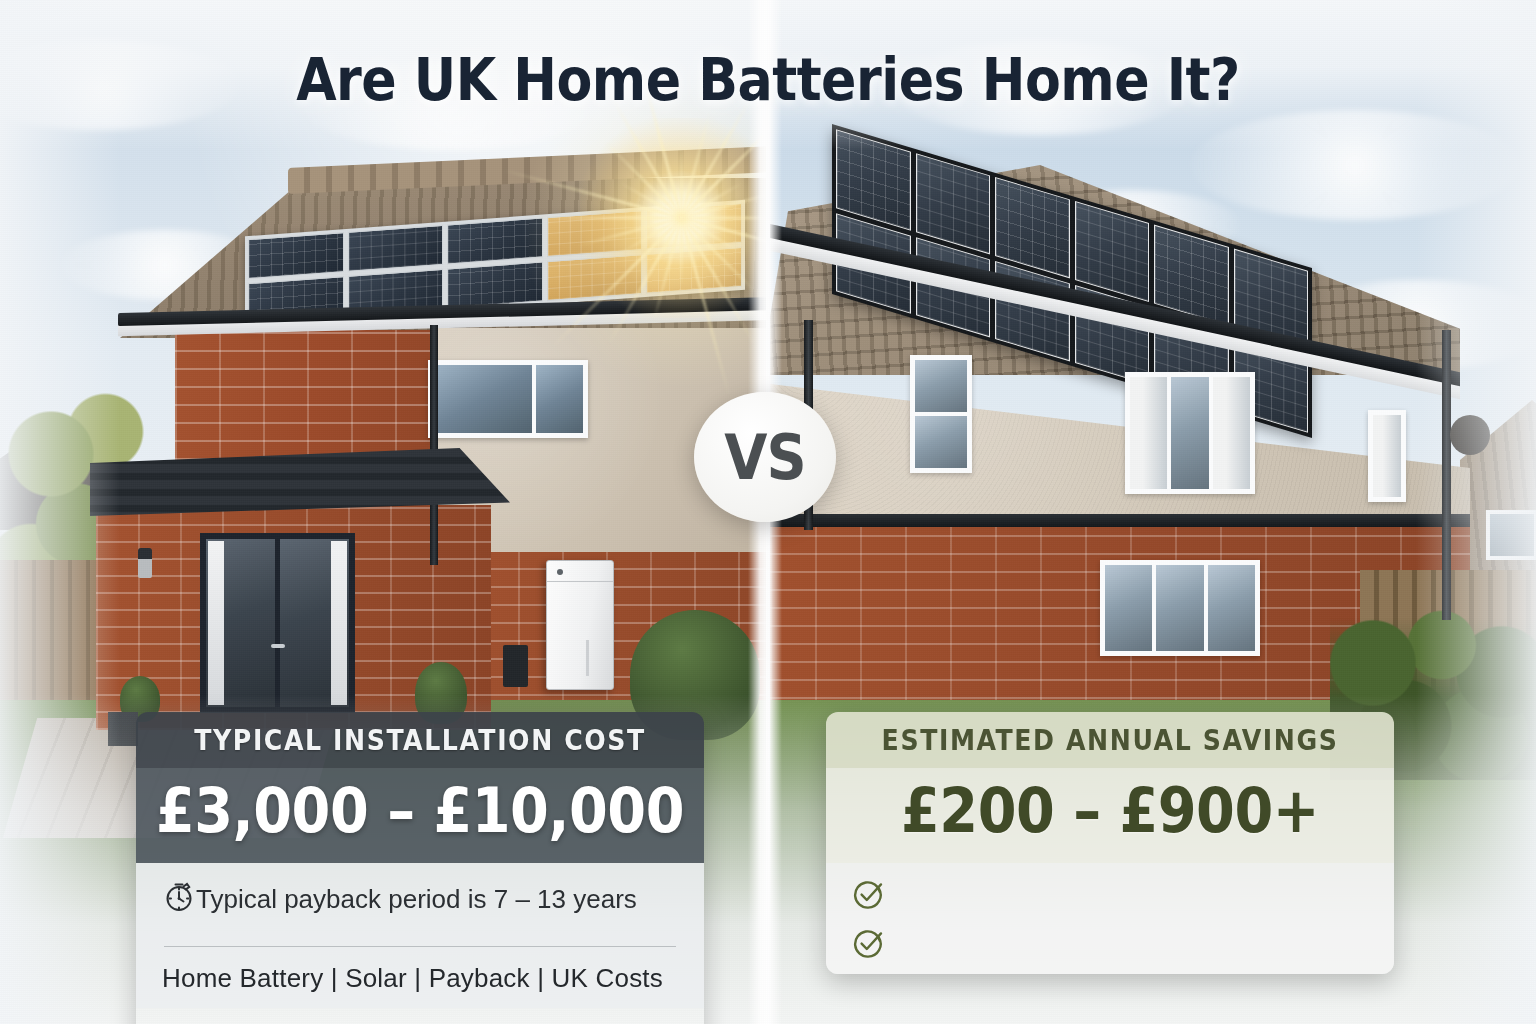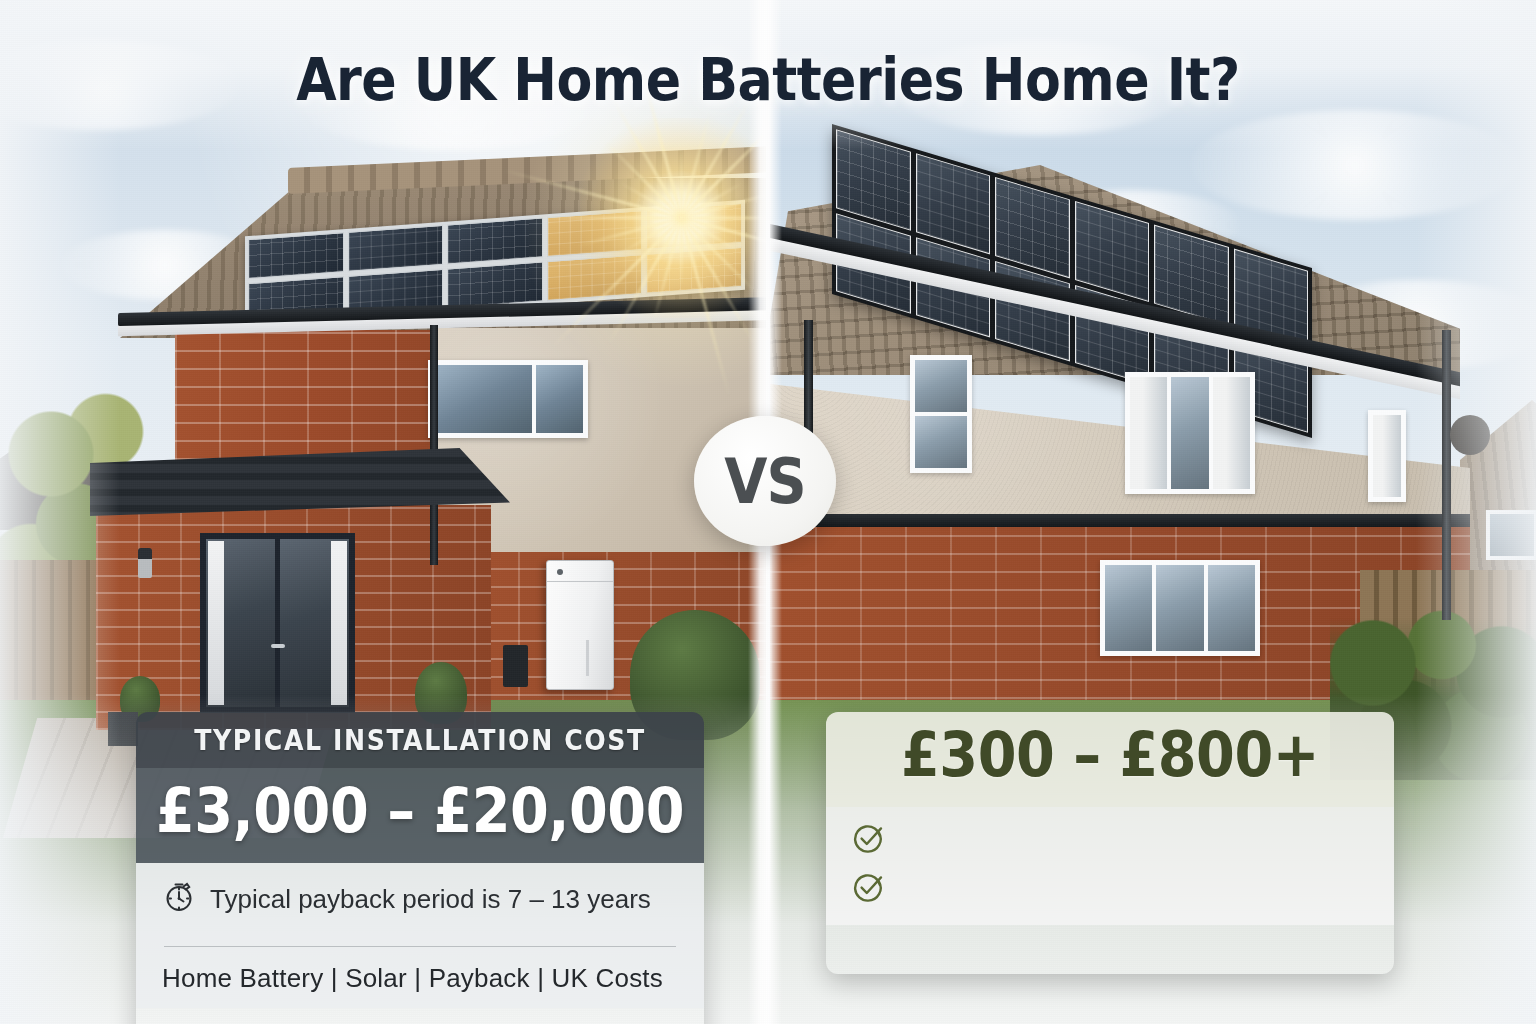--- a/index.html
+++ b/index.html
@@ -388,21 +388,21 @@
     position:absolute; z-index:30; left:0; right:0; top:46px;
     text-align:center;
     font-size:58px; font-weight:700; letter-spacing:-.5px;
     color:#192434;
     font-family:"DejaVu Sans Condensed","Liberation Sans", sans-serif;
     text-shadow:0 2px 10px rgba(255,255,255,.85), 0 0 28px rgba(255,255,255,.7);
   }
 
   
   #vs-badge {
-    position:absolute; z-index:31; left:694px; top:416px;
+    position:absolute; z-index:31; left:694px; top:392px;
     width:142px; height:130px; border-radius:50%;
     background:radial-gradient(circle at 40% 32%, #ffffff 0%, #f4f4f2 65%, #e9e9e5 100%);
     box-shadow:0 6px 22px rgba(0,0,0,.22);
     display:flex; align-items:center; justify-content:center;
     font-size:62px; font-weight:700; color:#4b4f52;
     font-family:"DejaVu Sans Condensed","Liberation Sans", sans-serif;
     letter-spacing:-1px;
   }
 
   
@@ -436,21 +436,21 @@
   #cost-card .card-body  { background:rgba(236,238,240,.82); }
 
   
   #savings-card .card-head  { background:rgba(221,224,203,.93); color:#4b5434; }
   #savings-card .card-value { background:rgba(240,240,232,.88); color:#404a28;
                               text-shadow:0 1px 2px rgba(255,255,255,.5); }
   #savings-card .card-body  { background:rgba(244,245,244,.86); }
 
   
   .note-row {
-    display:flex; align-items:center; gap:14px;
+    display:flex; align-items:center; 
     font-size:26px; color:#2b2f33; line-height:1.2;
   }
   .bullet-row {
     display:flex; align-items:center; gap:14px;
     font-size:26px; color:#2b2f33; line-height:1.15;
     margin-bottom:10px;
   }
   .bullet-row:last-child { margin-bottom:0; }
 
   .divider {
@@ -631,21 +631,21 @@
   <div class="grain"></div>
 
   <h1 id="page-title">Are UK Home Batteries Home It?</h1>
 
   <div id="vs-badge">
     <span>VS</span>
   </div>
 
   <section class="card" id="cost-card">
     <div class="card-head">TYPICAL INSTALLATION COST</div>
-    <div class="card-value">£3,000 – £20,000</div>
+    <div class="card-value">£3,000 – £10,000</div>
     <div class="card-body">
 
       <div class="note-row">
         <span class="ic">
           <svg width="34" height="34" viewBox="0 0 34 34" fill="none" stroke="#2b2f33" stroke-width="2" stroke-linecap="round">
             <circle cx="17" cy="19.5" r="11.5"></circle>
             <path d="M13.5 5.5h7"></path>
             <path d="M21.5 7.5l3.5-2.5 2.2 3-3.4 2.4"></path>
             <path d="M17 19.5V13"></path>
             <path d="M17 19.5l4.5 3"></path>
@@ -656,21 +656,22 @@
         <span>Typical payback period is 7 – 13 years</span>
       </div>
 
       <div class="divider"></div>
 
       <div class="tags">Home Battery | Solar | Payback | UK Costs</div>
     </div>
   </section>
 
   <section class="card" id="savings-card">
-    <div class="card-value">£300 – £800+</div>
+    <div class="card-head">ESTIMATED ANNUAL SAVINGS</div>
+    <div class="card-value">£200 – £900+</div>
     <div class="card-body">
 
       <div class="bullet-row">
         <span class="ic">
           <svg width="32" height="32" viewBox="0 0 32 32" fill="none" stroke="#5b6a35" stroke-width="2.4" stroke-linecap="round" stroke-linejoin="round">
             <path d="M28 13.2A12.6 12.6 0 1 0 16 28.6A12.6 12.6 0 0 0 26.8 9.4"></path>
             <path d="M9.6 15.6l5.2 5.4L29 5.4"></path>
           </svg>
         </span>
       </div>

